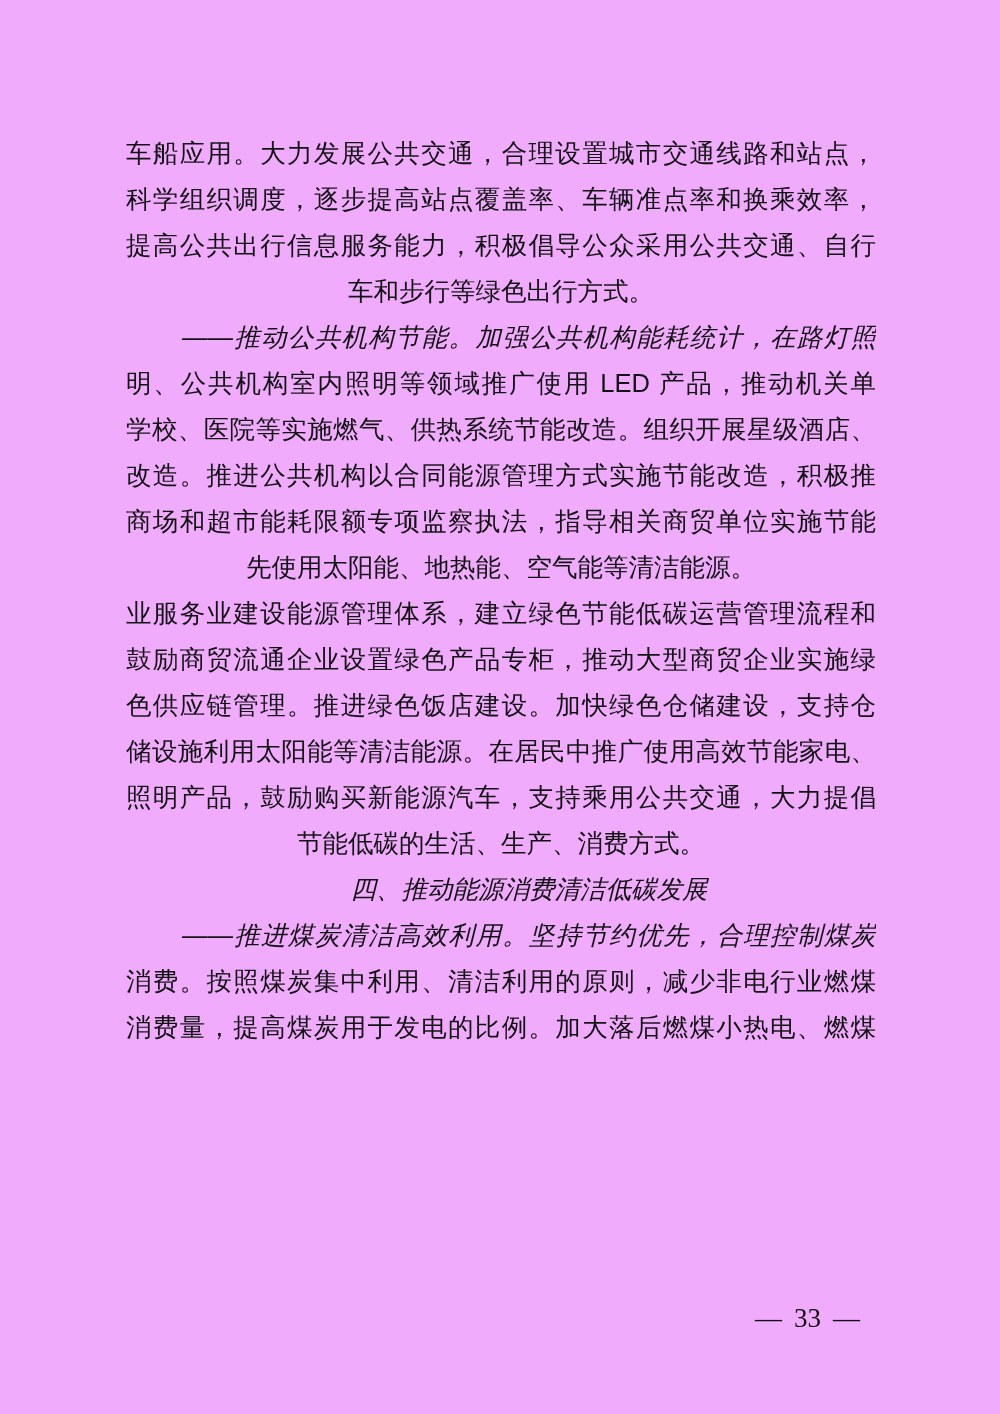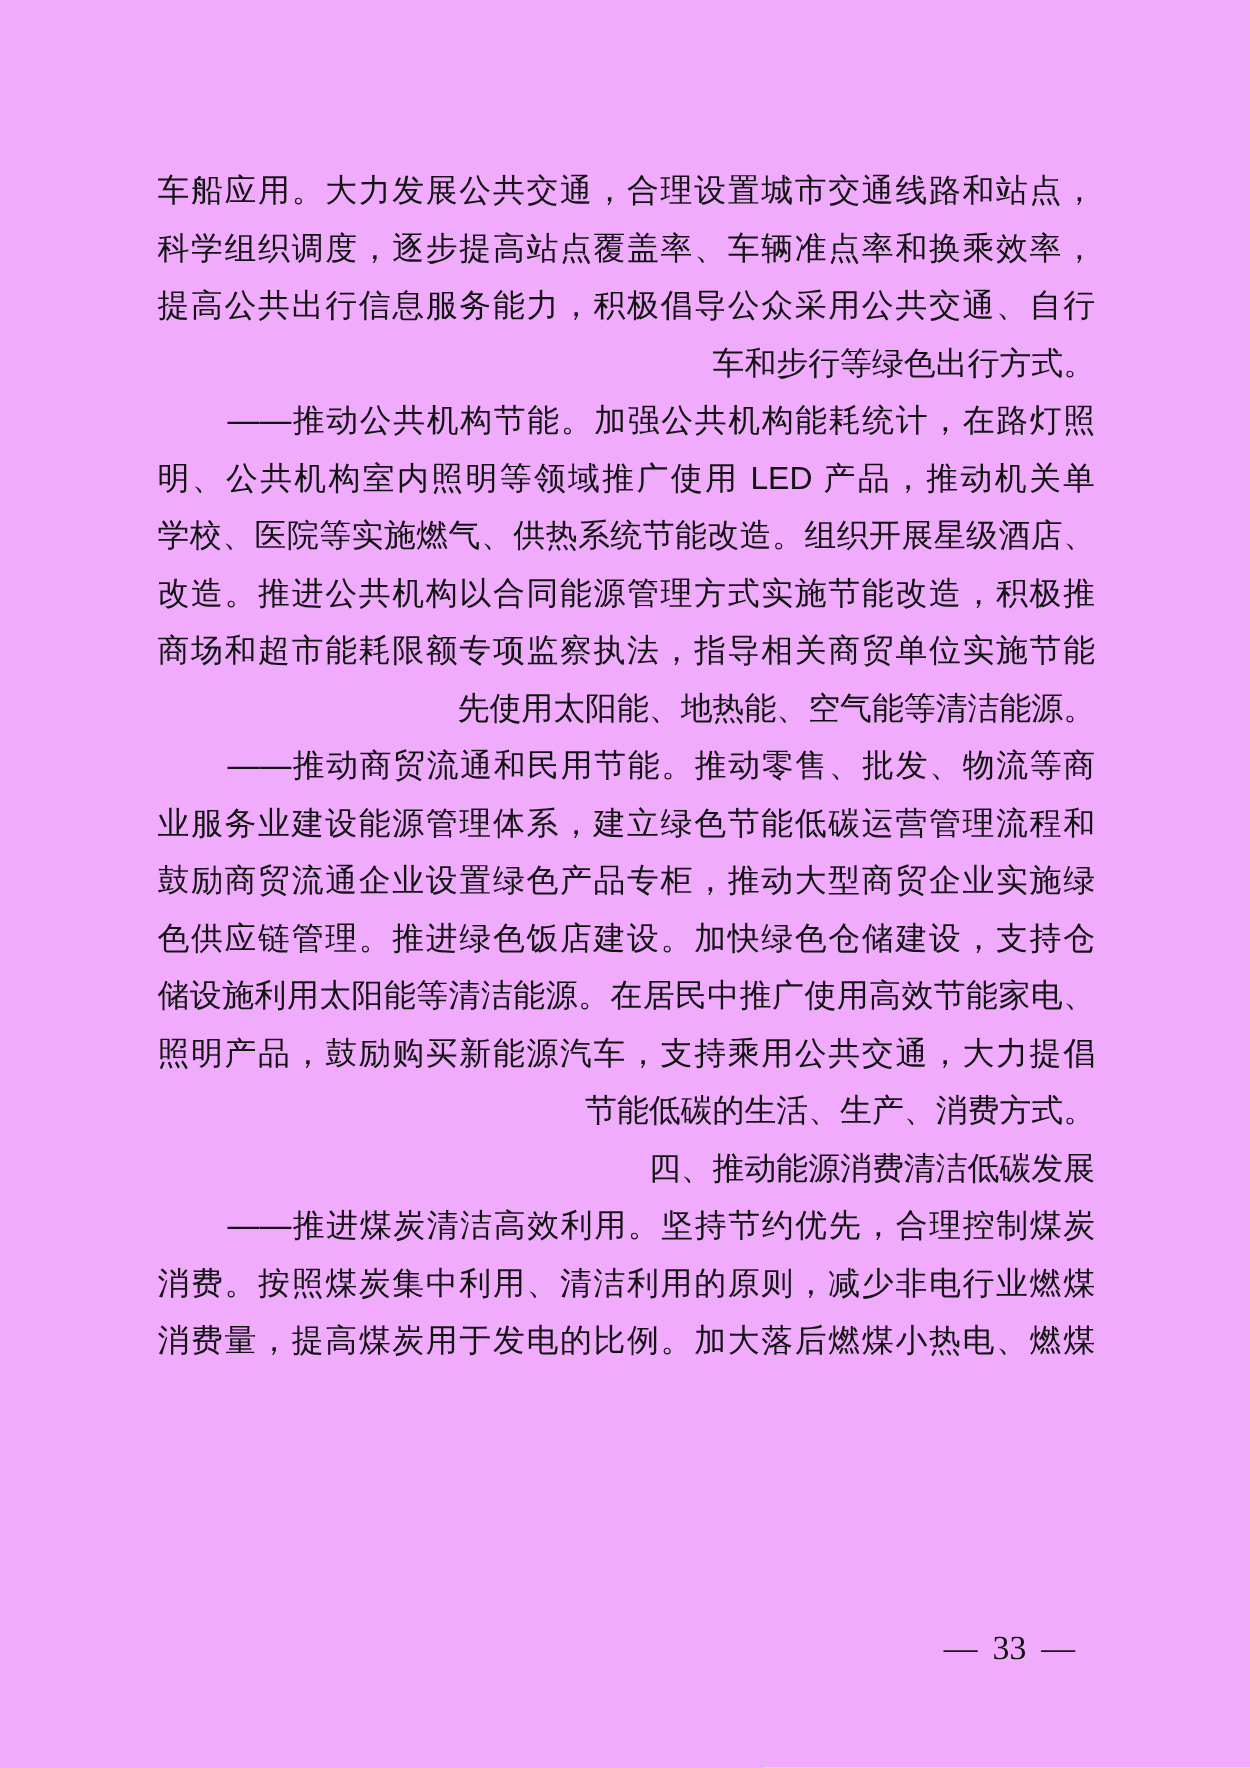--- a/index.html
+++ b/index.html
@@ -23,29 +23,29 @@
     width: 750px;
   }
 
   .line {
     margin: 0;
     font-size: 25.5px;
     line-height: 46px;
     height: 46px;
     overflow: hidden;
     color: #121212;
-    text-align: right;
+    text-align: center;
   }
   .line.fill {
     text-align: justify;
     text-align-last: justify;
     -moz-text-align-last: justify;
     text-justify: inter-character;
   }
-  .line.indent { padding-left: 56px; }
+  .line.indent { padding-left: 56px; font-style: italic; }
 
   .page-footer {
     position: absolute;
     top: 1303px;
     right: 140px;
     display: flex;
     align-items: center;
     gap: 12px;
     font-family: "Liberation Serif", serif;
     font-size: 27px;
@@ -62,21 +62,20 @@
       <p class="line fill">车船应用。大力发展公共交通，合理设置城市交通线路和站点，</p>
       <p class="line fill">科学组织调度，逐步提高站点覆盖率、车辆准点率和换乘效率，</p>
       <p class="line fill">提高公共出行信息服务能力，积极倡导公众采用公共交通、自行</p>
       <p class="line">车和步行等绿色出行方式。</p>
       <p class="line indent fill">——推动公共机构节能。加强公共机构能耗统计，在路灯照</p>
       <p class="line fill">明、公共机构室内照明等领域推广使用 LED 产品，推动机关单位、</p>
       <p class="line fill">学校、医院等实施燃气、供热系统节能改造。组织开展星级酒店、</p>
       <p class="line fill">改造。推进公共机构以合同能源管理方式实施节能改造，积极推</p>
       <p class="line fill">商场和超市能耗限额专项监察执法，指导相关商贸单位实施节能</p>
       <p class="line">先使用太阳能、地热能、空气能等清洁能源。</p>
-      <p class="line indent fill">——推动商贸流通和民用节能。推动零售、批发、物流等商</p>
       <p class="line fill">业服务业建设能源管理体系，建立绿色节能低碳运营管理流程和</p>
       <p class="line fill">鼓励商贸流通企业设置绿色产品专柜，推动大型商贸企业实施绿</p>
       <p class="line fill">色供应链管理。推进绿色饭店建设。加快绿色仓储建设，支持仓</p>
       <p class="line fill">储设施利用太阳能等清洁能源。在居民中推广使用高效节能家电、</p>
       <p class="line fill">照明产品，鼓励购买新能源汽车，支持乘用公共交通，大力提倡</p>
       <p class="line">节能低碳的生活、生产、消费方式。</p>
       <p class="line indent">四、推动能源消费清洁低碳发展</p>
       <p class="line indent fill">——推进煤炭清洁高效利用。坚持节约优先，合理控制煤炭</p>
       <p class="line fill">消费。按照煤炭集中利用、清洁利用的原则，减少非电行业燃煤</p>
       <p class="line fill">消费量，提高煤炭用于发电的比例。加大落后燃煤小热电、燃煤</p>

